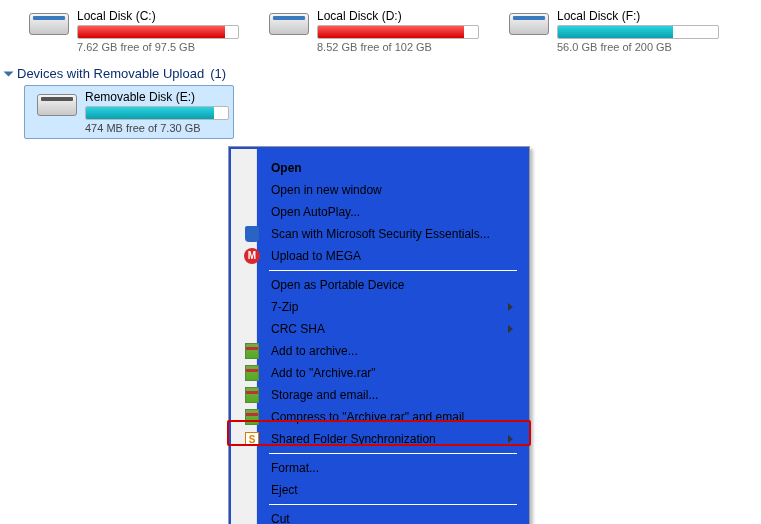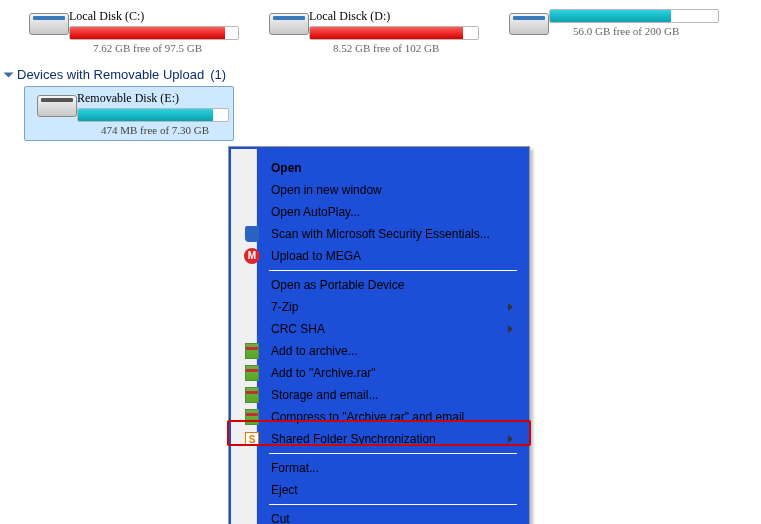--- a/index.html
+++ b/index.html
@@ -11,25 +11,25 @@
     background: #fff;
     color: #000;
     width: 761px;
     height: 524px;
     overflow: hidden;
     position: relative;
   }
   .drives-row { display: flex; gap: 20px; padding-left: 20px; }
   .drive {
     display: flex;
+    gap: 8px;
     width: 220px;
     padding: 4px;
     border: 1px solid transparent;
     border-radius: 2px;
-    font-family: Liberation Serif, serif;
   }
   .drive.selected {
     background: #cde8ff;
     border-color: #7da2ce;
   }
   .drive-icon { width: 40px; height: 28px; position: relative; flex-shrink: 0; }
   .hdd {
     width: 40px; height: 22px;
     background: linear-gradient(#f5f5f5, #c8c8c8);
     border: 1px solid #888; border-radius: 3px;
@@ -47,21 +47,21 @@
     height: 14px;
     border: 1px solid #b8b8b8;
     background: #fff;
     border-radius: 2px;
     overflow: hidden;
     margin-bottom: 2px;
   }
   .capacity-fill { height: 100%; }
   .fill-red { background: linear-gradient(#ff5a5a, #d60000); }
   .fill-teal { background: linear-gradient(#2bd3e0, #0aa0b0); }
-  .drive-free { font-size: 11px; color: #666; margin-left: 24px; }
+  .drive-free { font-size: 11px; color: #666; }
   .drive.selected .drive-free { color: #444; }
 
   .group-header {
     display: flex; align-items: center; gap: 6px;
     margin: 8px 0 4px 2px;
     color: #0b2e6e;
     font-size: 13px;
   }
   .collapse-arrow {
     width: 0; height: 0;
@@ -169,20 +169,21 @@
           <div class="capacity-fill fill-red" style="width:91%"></div>
         </div>
       <div class="drive-free">8.52 GB free of 102 GB</div>
     </div>
   </div>
   <div class="drive">
     <div class="drive-icon">
         <div class="hdd"></div>
       </div>
     <div class="drive-info">
+      <div class="drive-name">Local Disck (F:)</div>
       <div class="capacity-bar">
           <div class="capacity-fill fill-teal" style="width:72%"></div>
         </div>
       <div class="drive-free">56.0 GB free of 200 GB</div>
     </div>
   </div>
 </div>
 
 <div class="group-header">
   <div class="collapse-arrow"></div>

